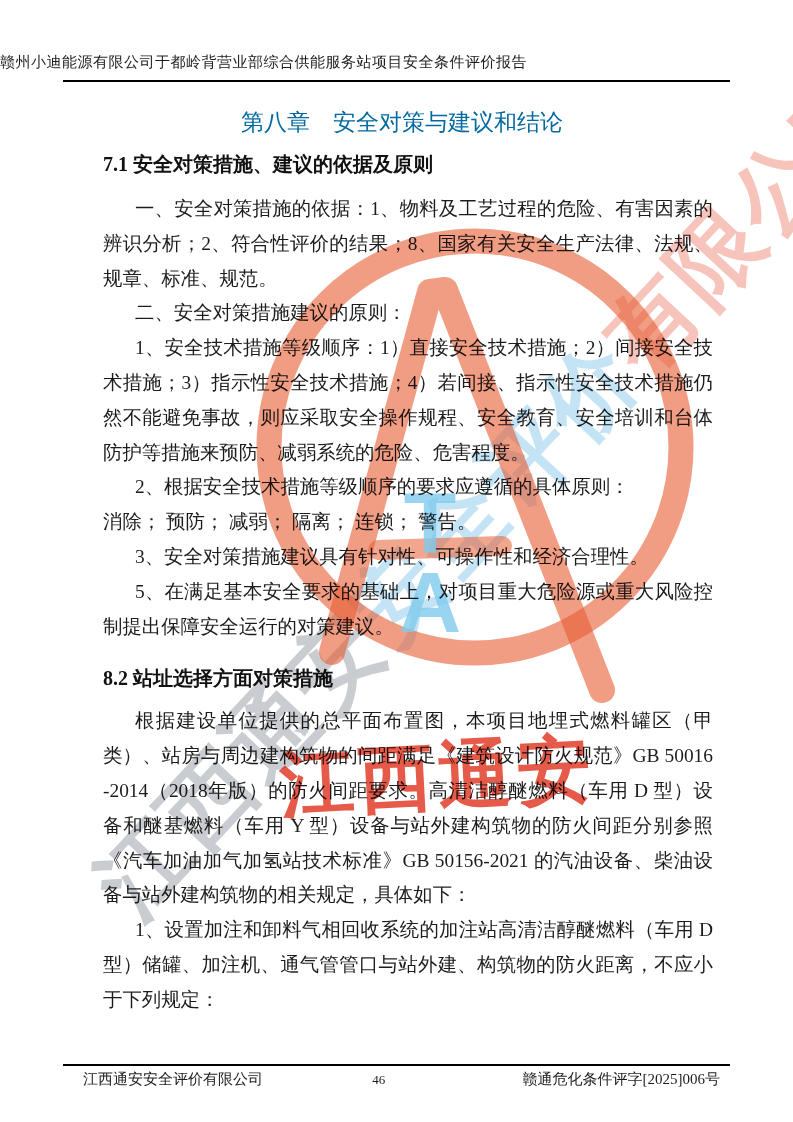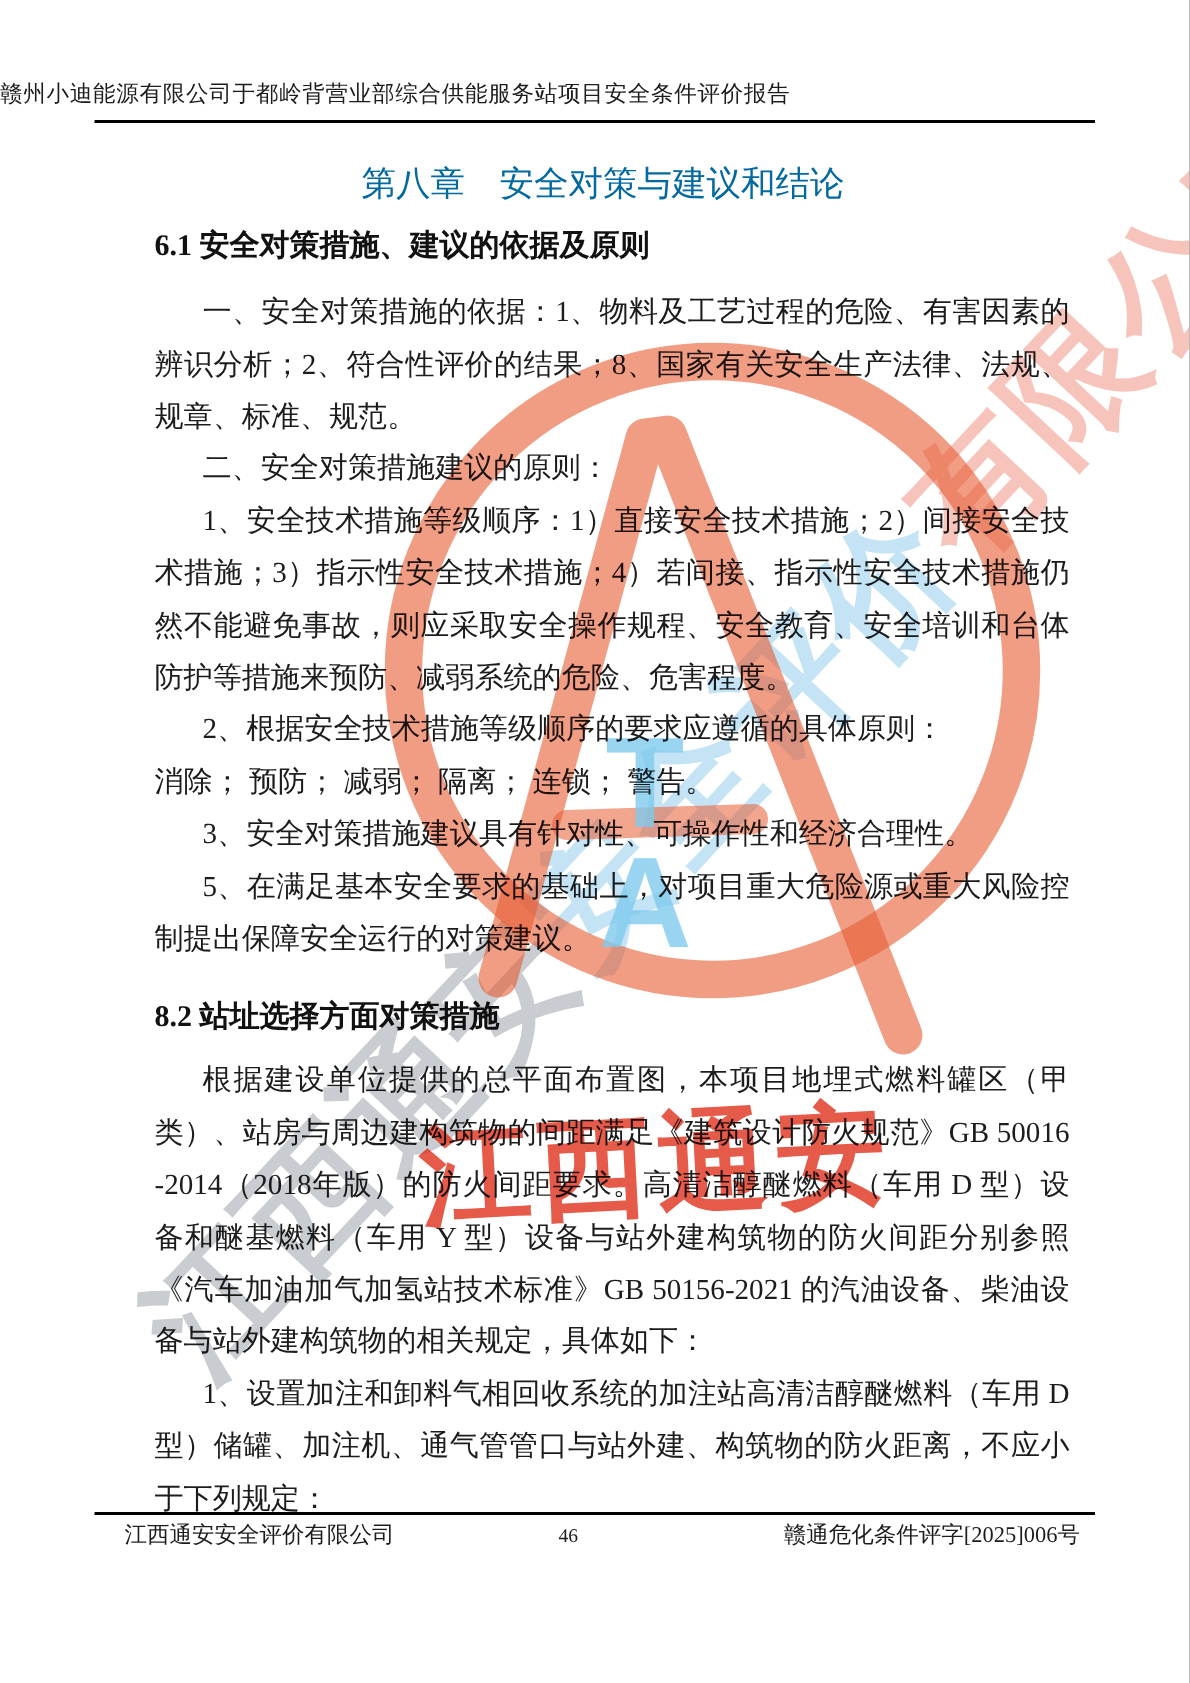--- a/index.html
+++ b/index.html
@@ -15,21 +15,21 @@
   
   .doc-header{
     position:absolute;top:53px;left:0;right:0;
     text-align:left;font-size:15px;letter-spacing:.5px;color:#1c1c1c;
   }
   .header-rule{
     position:absolute;top:80px;left:63px;width:667px;
     border-top:2.5px solid #000;
   }
   .doc-footer{
-    position:absolute;top:1008px;left:63px;width:667px;
+    position:absolute;top:1064px;left:63px;width:667px;
     border-top:2.5px solid #000;
     display:flex;justify-content:space-between;align-items:flex-start;
     padding-top:4px;font-size:15px;
   }
   .doc-footer .company{padding-left:20px;}
   .doc-footer .pageno{font-size:13px;padding-top:2px;transform:translateX(-14px);}
   .doc-footer .docno{padding-right:10px;text-align:right;}
   
   .content{
     position:relative;z-index:2;
@@ -107,21 +107,21 @@
     </div>
     <div class="wm-brand">江西通安</div>
   </div>
 
   <div class="doc-header">赣州小迪能源有限公司于都岭背营业部综合供能服务站项目安全条件评价报告</div>
   <div class="header-rule"></div>
 
   <div class="content">
     <h1 class="chapter-title">第八章　安全对策与建议和结论</h1>
 
-    <h2 class="section-heading">6.1 安全对策措施、建议的依据及原则</h2>
+    <h2 class="section-heading">7.1 安全对策措施、建议的依据及原则</h2>
     <p class="body-par first">一、安全对策措施的依据：1、物料及工艺过程的危险、有害因素的辨识分析；2、符合性评价的结果；8、国家有关安全生产法律、法规、规章、标准、规范。</p>
     <p class="body-par">二、安全对策措施建议的原则：</p>
     <p class="body-par">1、安全技术措施等级顺序：1）直接安全技术措施；2）间接安全技术措施；3）指示性安全技术措施；4）若间接、指示性安全技术措施仍然不能避免事故，则应采取安全操作规程、安全教育、安全培训和台体防护等措施来预防、减弱系统的危险、危害程度。</p>
     <p class="body-par">2、根据安全技术措施等级顺序的要求应遵循的具体原则：</p>
     <p class="body-par no-indent">消除； 预防； 减弱； 隔离； 连锁； 警告。</p>
     <p class="body-par">3、安全对策措施建议具有针对性、可操作性和经济合理性。</p>
     <p class="body-par">5、在满足基本安全要求的基础上，对项目重大危险源或重大风险控制提出保障安全运行的对策建议。</p>
 
     <h2 class="section-heading second">8.2 站址选择方面对策措施</h2>
     <p class="body-par">根据建设单位提供的总平面布置图，本项目地埋式燃料罐区（甲类）、站房与周边建构筑物的间距满足《建筑设计防火规范》GB 50016-2014（2018年版）的防火间距要求。高清洁醇醚燃料（车用 D 型）设备和醚基燃料（车用 Y 型）设备与站外建构筑物的防火间距分别参照《汽车加油加气加氢站技术标准》GB 50156-2021 的汽油设备、柴油设备与站外建构筑物的相关规定，具体如下：</p>

